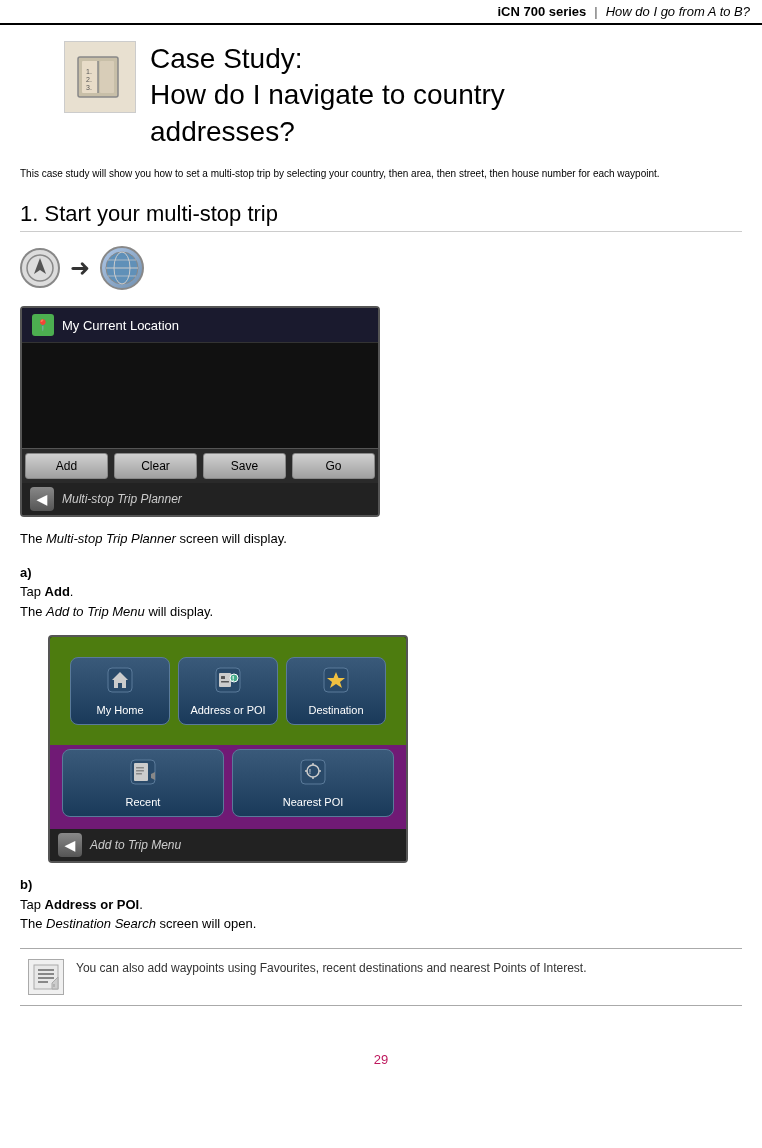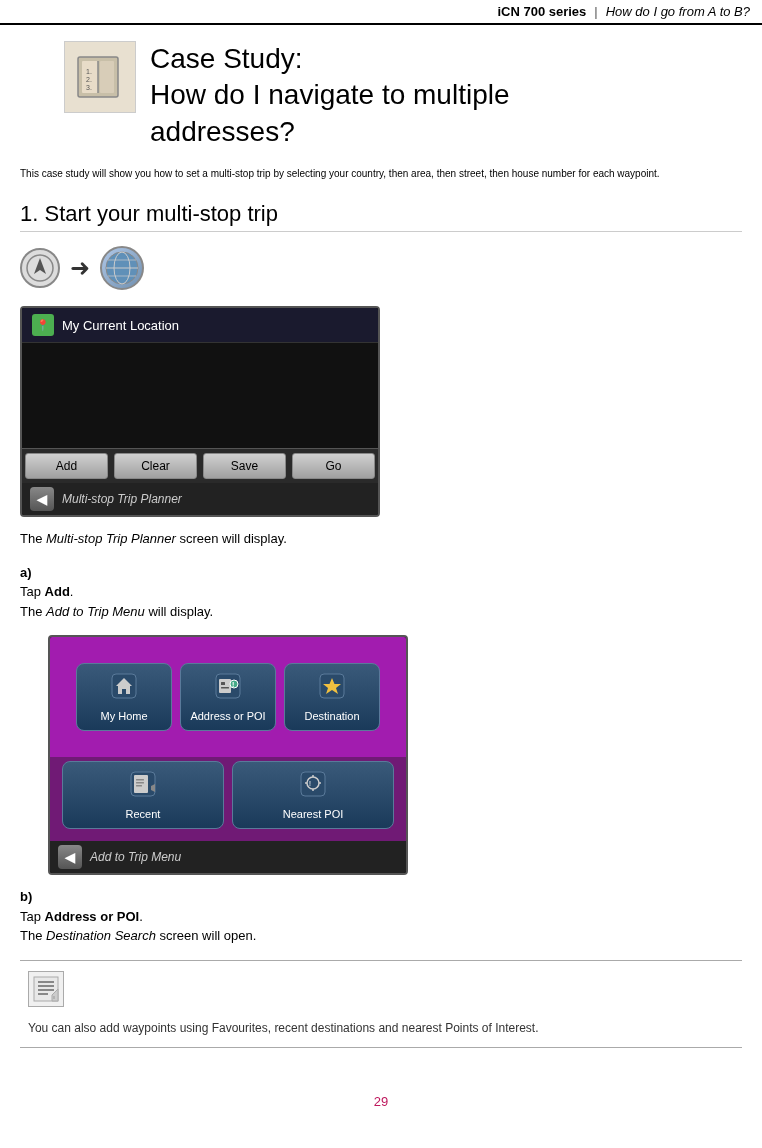--- a/index.html
+++ b/index.html
@@ -230,22 +230,22 @@
       overflow: hidden;
       margin-left: 28px;
       margin-bottom: 12px;
       background: #000;
       width: 360px;
     }
     .menu-grid {
       display: grid;
       grid-template-columns: 1fr 1fr 1fr;
       gap: 8px;
-      padding: 26px;
-      background: #a21caf;
+      padding: 20px;
+      background: #4d7c0f;
     }
     .menu-item {
       display: flex;
       flex-direction: column;
       align-items: center;
       background: linear-gradient(to bottom, #3a5a7a, #1a3a5a);
       border-radius: 8px;
       border: 1px solid #5a7a9a;
       padding: 8px 4px;
       color: #fff;
@@ -267,21 +267,20 @@
     
     .note-box {
       display: flex;
       align-items: flex-start;
       border-top: 1px solid #aaa;
       border-bottom: 1px solid #aaa;
       padding: 10px 8px;
       margin-top: 14px;
       background: #fff;
       gap: 12px;
-      flex-direction: column;
     }
     .note-icon {
       width: 36px;
       height: 36px;
       flex-shrink: 0;
       border: 1px solid #aaa;
       background: #f0f0f0;
       display: flex;
       align-items: center;
       justify-content: center;
@@ -319,21 +318,21 @@
         <rect x="8" y="10" width="16" height="32" rx="1" fill="#e8dcc8"></rect>
         <rect x="26" y="10" width="14" height="32" rx="1" fill="#d8cdb8"></rect>
         <line x1="24" y1="10" x2="24" y2="42" stroke="#888" stroke-width="1.5"></line>
         <text x="12" y="23" font-size="7" fill="#555" font-family="Arial">1.</text>
         <text x="12" y="31" font-size="7" fill="#555" font-family="Arial">2.</text>
         <text x="12" y="39" font-size="7" fill="#555" font-family="Arial">3.</text>
       </svg>
     </div>
     <h1 class="main-title">
       <span>Case Study:</span><br>
-      <span>How do I navigate to multiple</span><br>
+      <span>How do I navigate to country</span><br>
       <span>addresses?</span>
     </h1>
   </div>
 
   <p class="intro-text">This case study will show you how to set a multi-stop trip by selecting your country, then area, then street, then house number for each waypoint.</p>
 
   <h2 class="section-heading">1. Start your multi-stop trip</h2>
 
   <div class="arrow-row">
 

